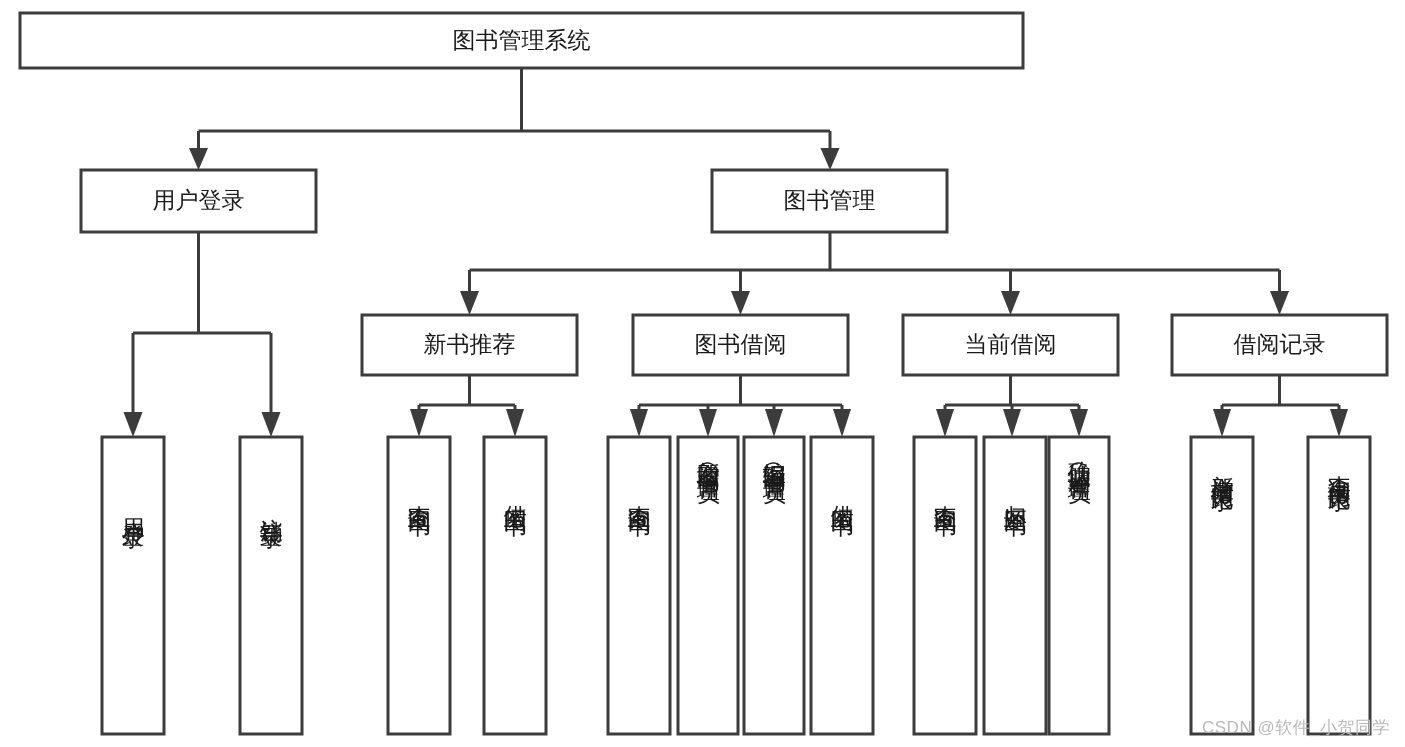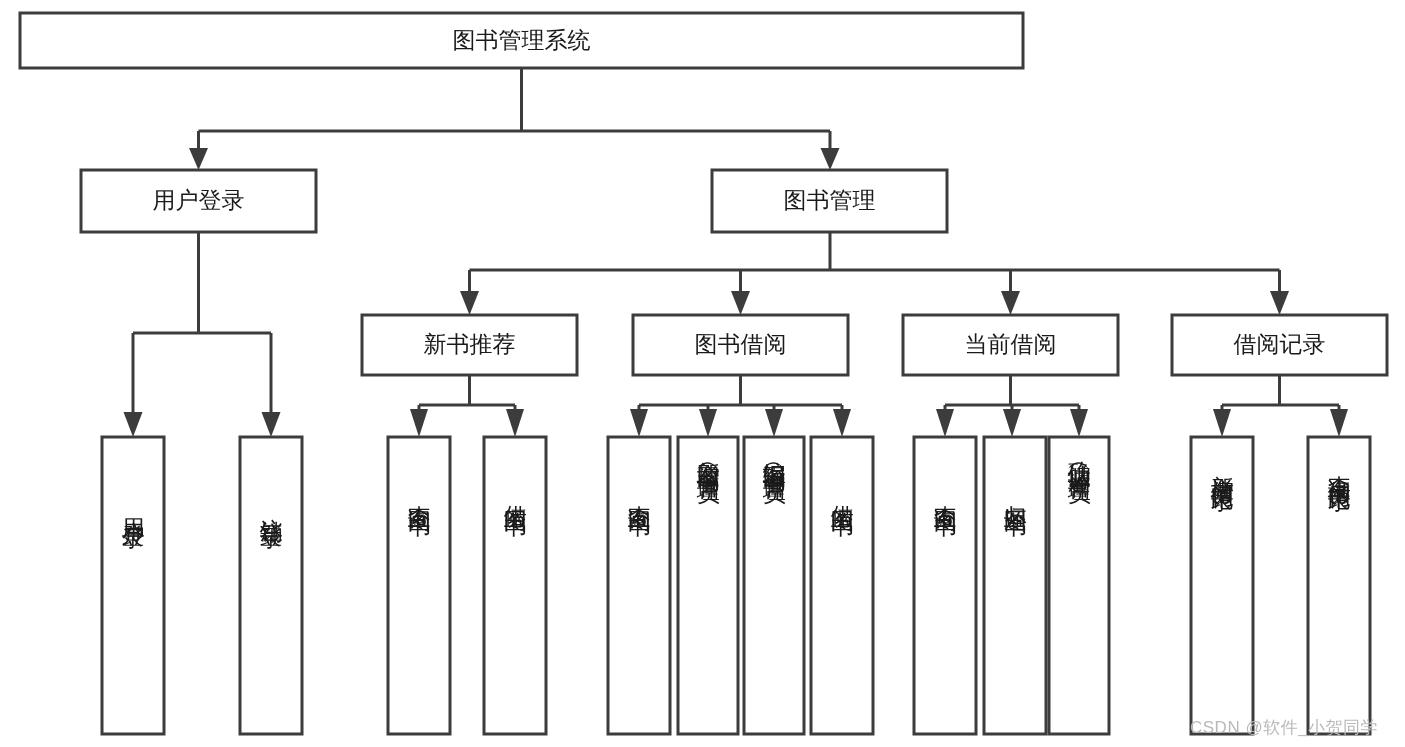--- a/index.html
+++ b/index.html
@@ -220,13 +220,13 @@
 <div class="leaf-label-wrap" style="left:1049px; top:437px; width:60px; height:297px;">
   <span class="leaf-label" style="margin-top:6px;">确认归还（管理员）</span>
 </div>
 <div class="leaf-label-wrap" style="left:1191px; top:437px; width:62px; height:297px;">
   <span class="leaf-label" style="margin-top:20px;">新增借阅记录</span>
 </div>
 <div class="leaf-label-wrap" style="left:1308px; top:437px; width:62px; height:297px;">
   <span class="leaf-label" style="margin-top:20px;">查询借阅记录</span>
 </div>
 
-<div class="watermark" style="left:1190px; top:716px;">CSDN @软件_小贺同学</div>
+<div class="watermark" style="left:1190px; top:716px;padding-left:12px;">CSDN @软件_小贺同学</div>
 
 </body></html>

